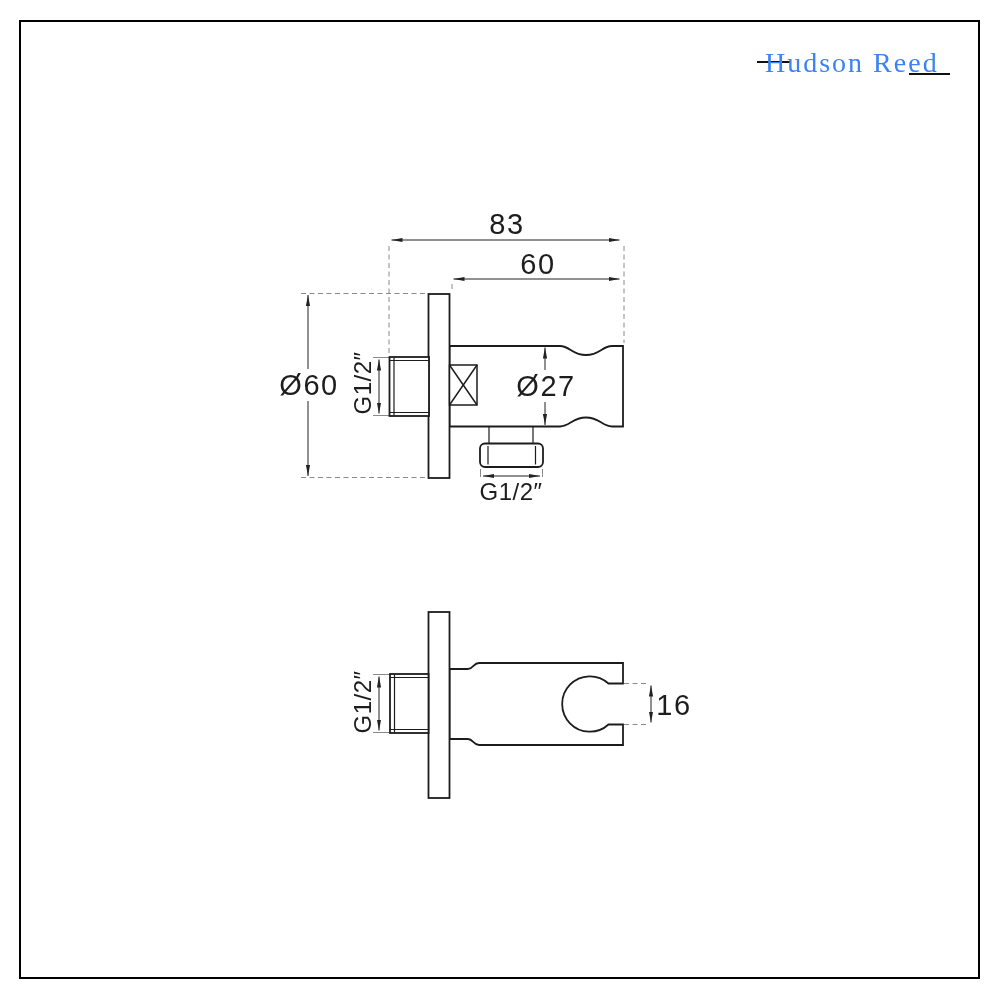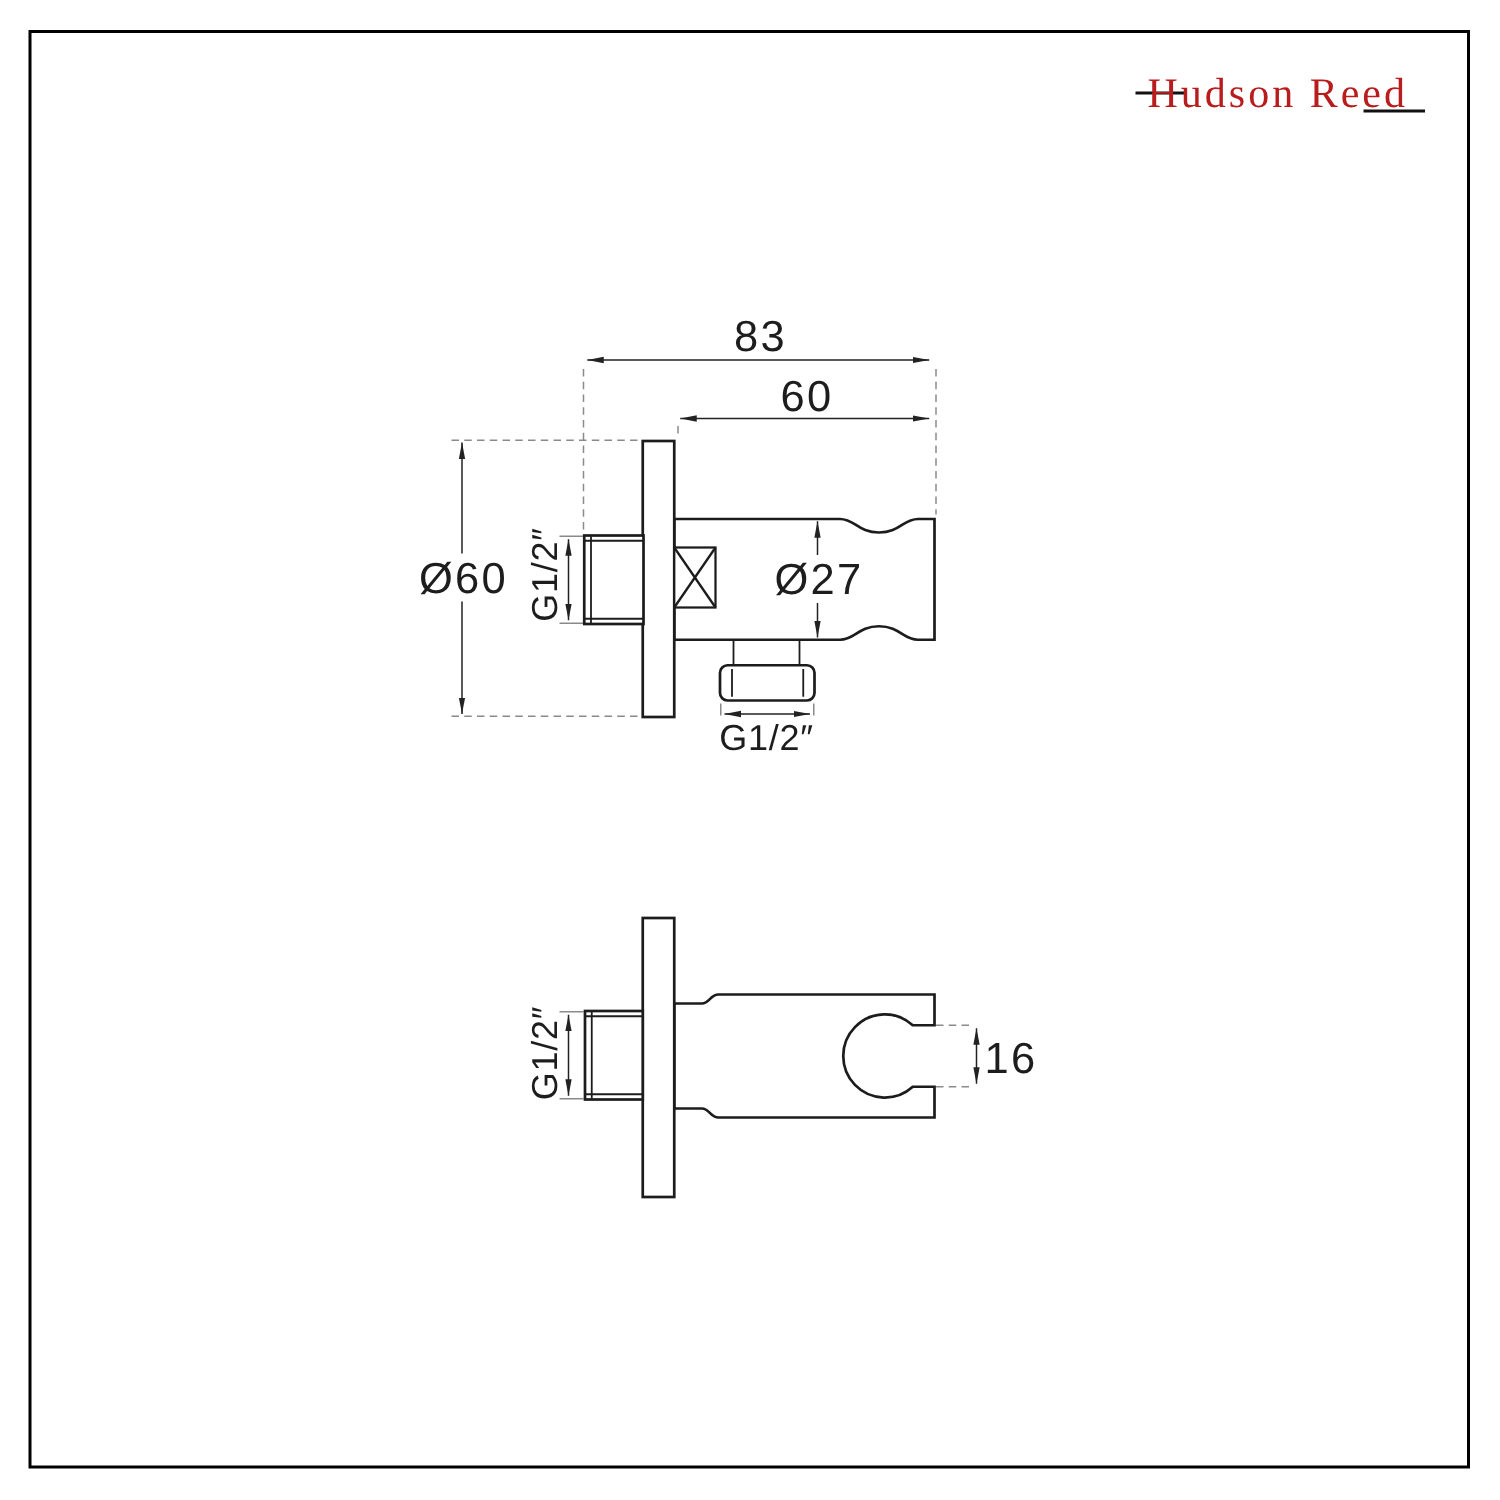--- a/index.html
+++ b/index.html
@@ -2,21 +2,21 @@
 <html><head>
 <meta charset="utf-8">
 <style>
   html,body{margin:0;padding:0;background:#fff;}
   .page{position:relative;width:1000px;height:1000px;background:#fff;overflow:hidden;
         font-family:"Liberation Sans","DejaVu Sans",sans-serif;}
   .frame{position:absolute;left:19px;top:20px;width:961px;height:959px;
          border:2px solid #000;box-sizing:border-box;}
   .logo{position:absolute;left:757px;top:48px;width:193px;height:32px;}
   .logo-text{position:absolute;left:8px;top:0;font-family:"Liberation Serif","DejaVu Serif",serif;
-             font-size:28px;line-height:30px;letter-spacing:2px;color:#b91c1c;white-space:nowrap;text-align:right;}
+             font-size:28px;line-height:30px;letter-spacing:2px;color:#3b82f6;white-space:nowrap;text-align:right;}
   .logo-line-left{position:absolute;left:0;top:13px;width:33px;height:2px;background:#111;}
   .logo-line-right{position:absolute;right:0;top:25px;width:41px;height:2px;background:#111;}
   svg{position:absolute;left:0;top:0;}
   .outline{fill:#fff;stroke:#1c1c1c;stroke-width:1.8;stroke-linejoin:miter;}
   .detail{fill:none;stroke:#1c1c1c;stroke-width:1.2;}
   .xbox{fill:#fff;stroke:#1c1c1c;stroke-width:1.5;}
   .dimline{fill:none;stroke:#222;stroke-width:1;}
   .ext{fill:none;stroke:#8a8a8a;stroke-width:1;}
   .dash{stroke-dasharray:5 3.5;}
   .dim{font-family:"Liberation Sans","DejaVu Sans",sans-serif;font-size:29px;fill:#1d1d1d;

